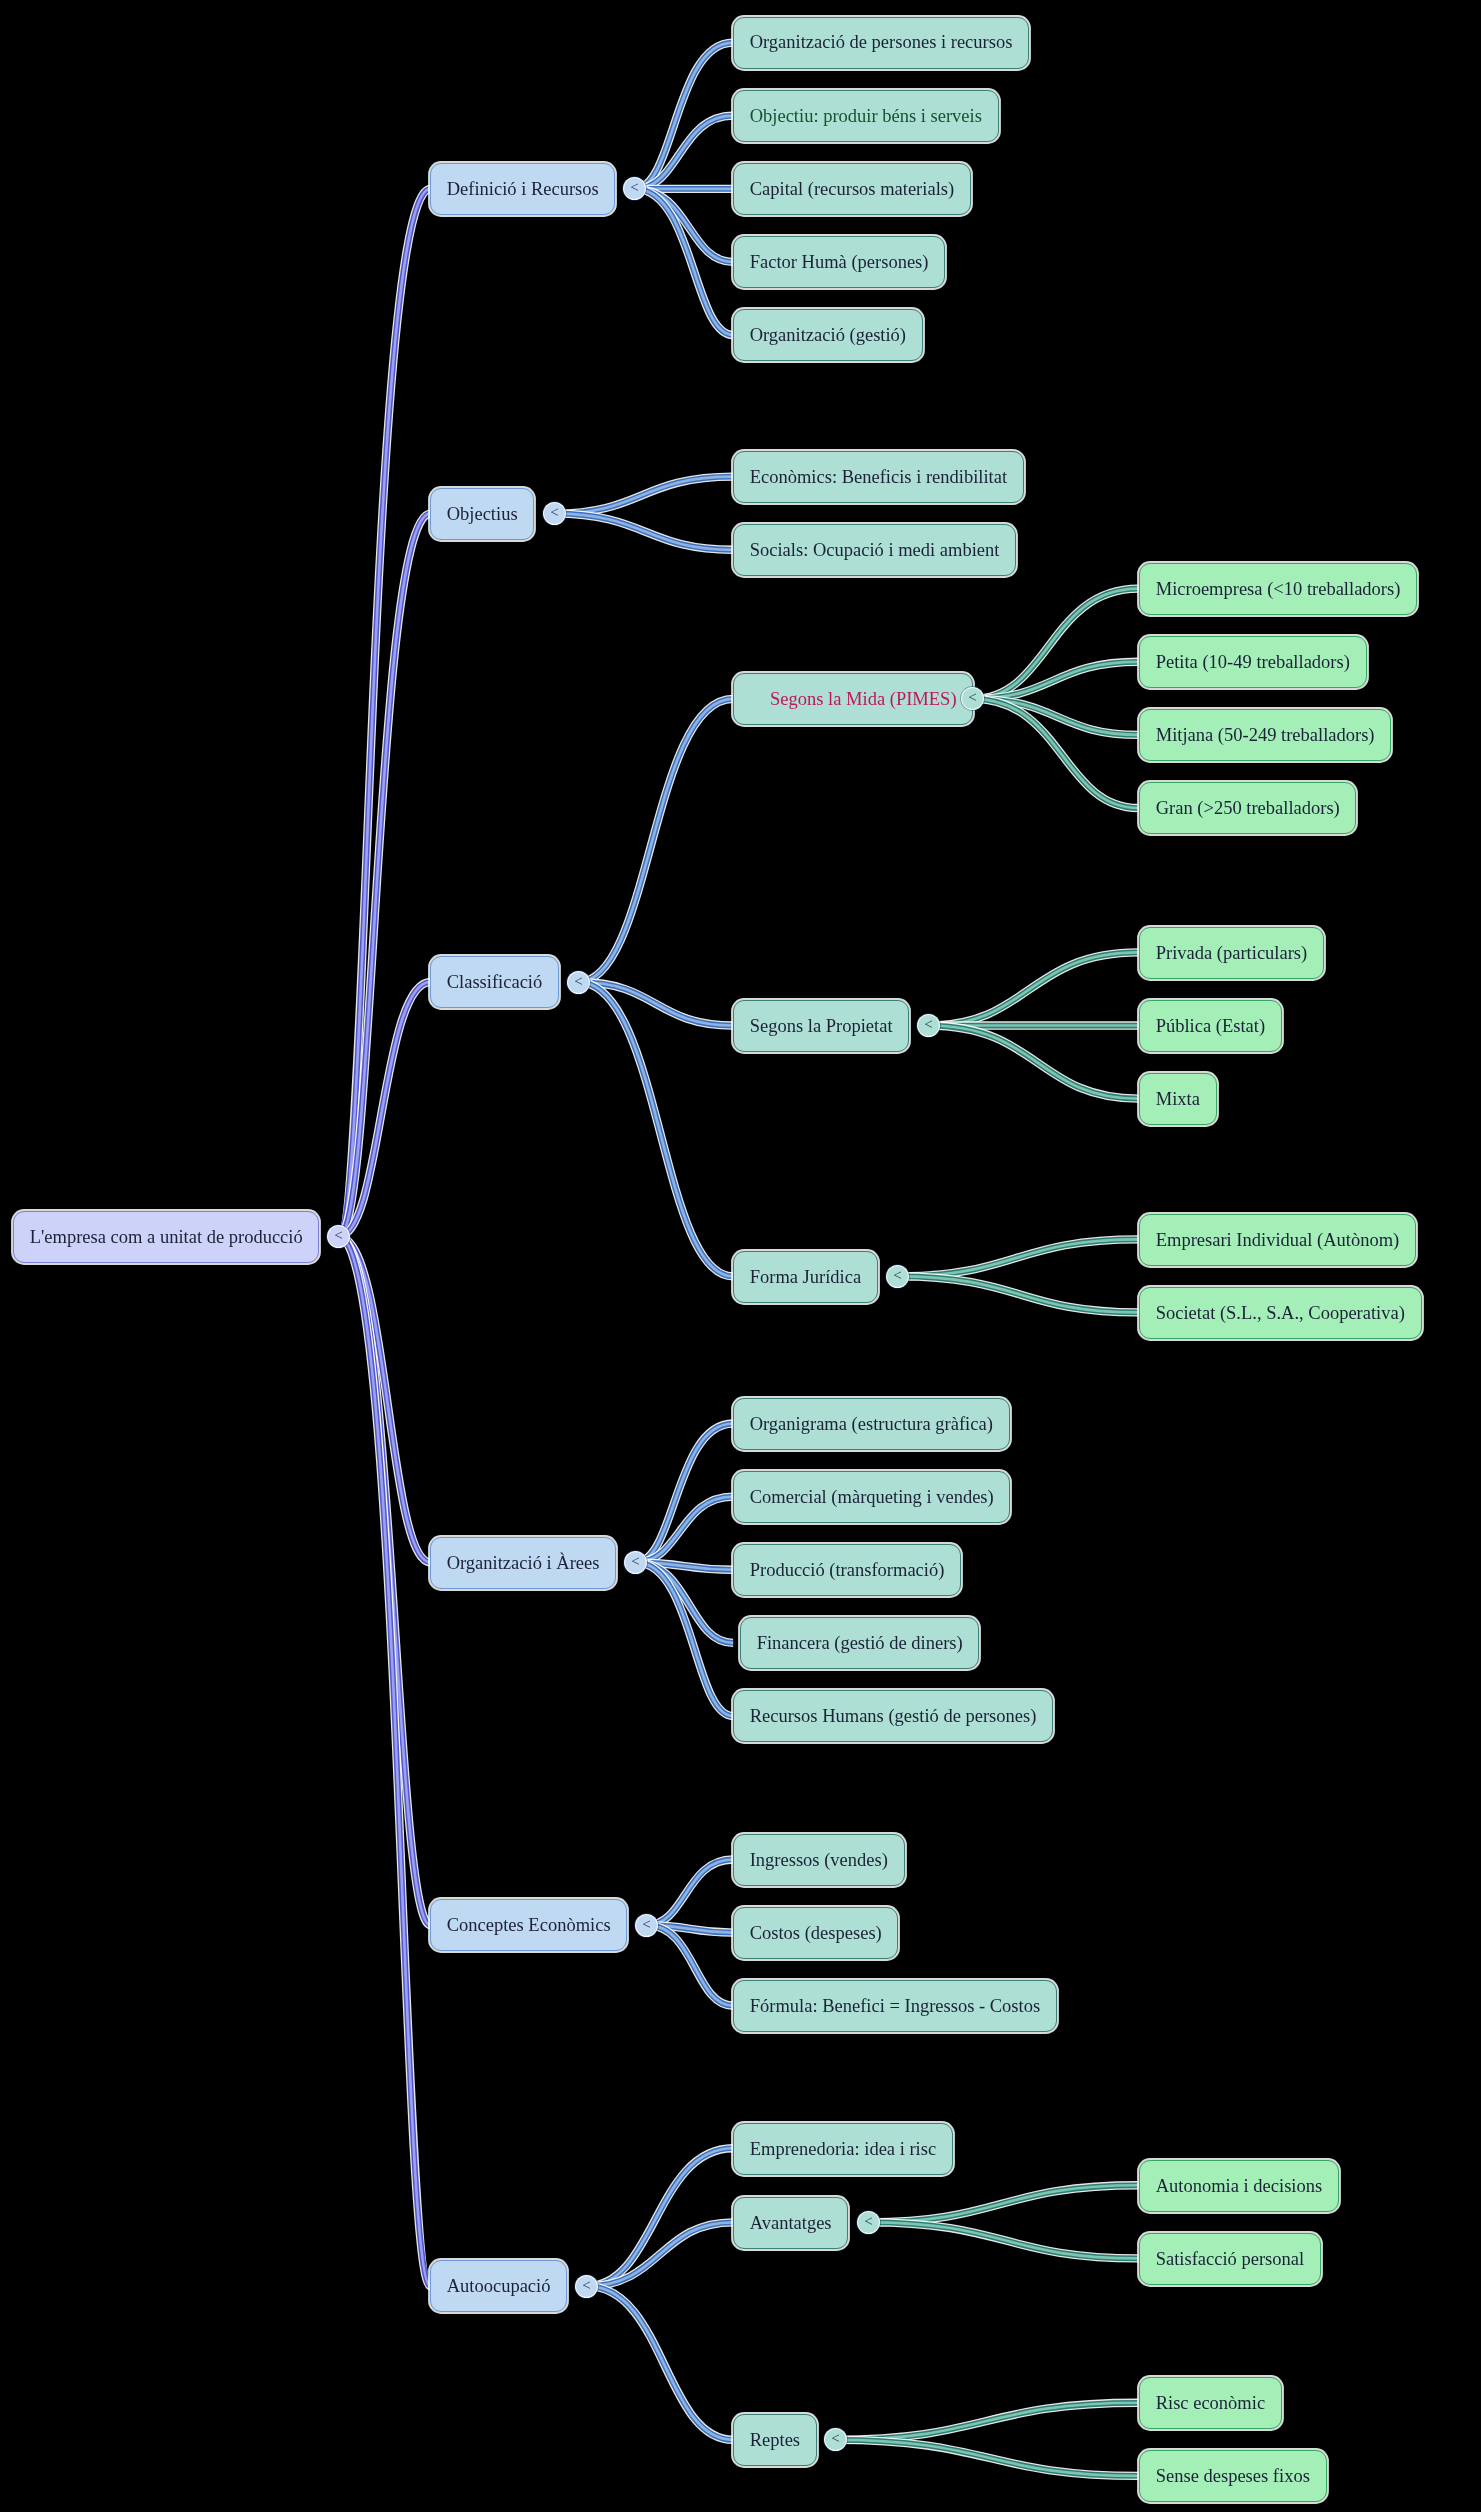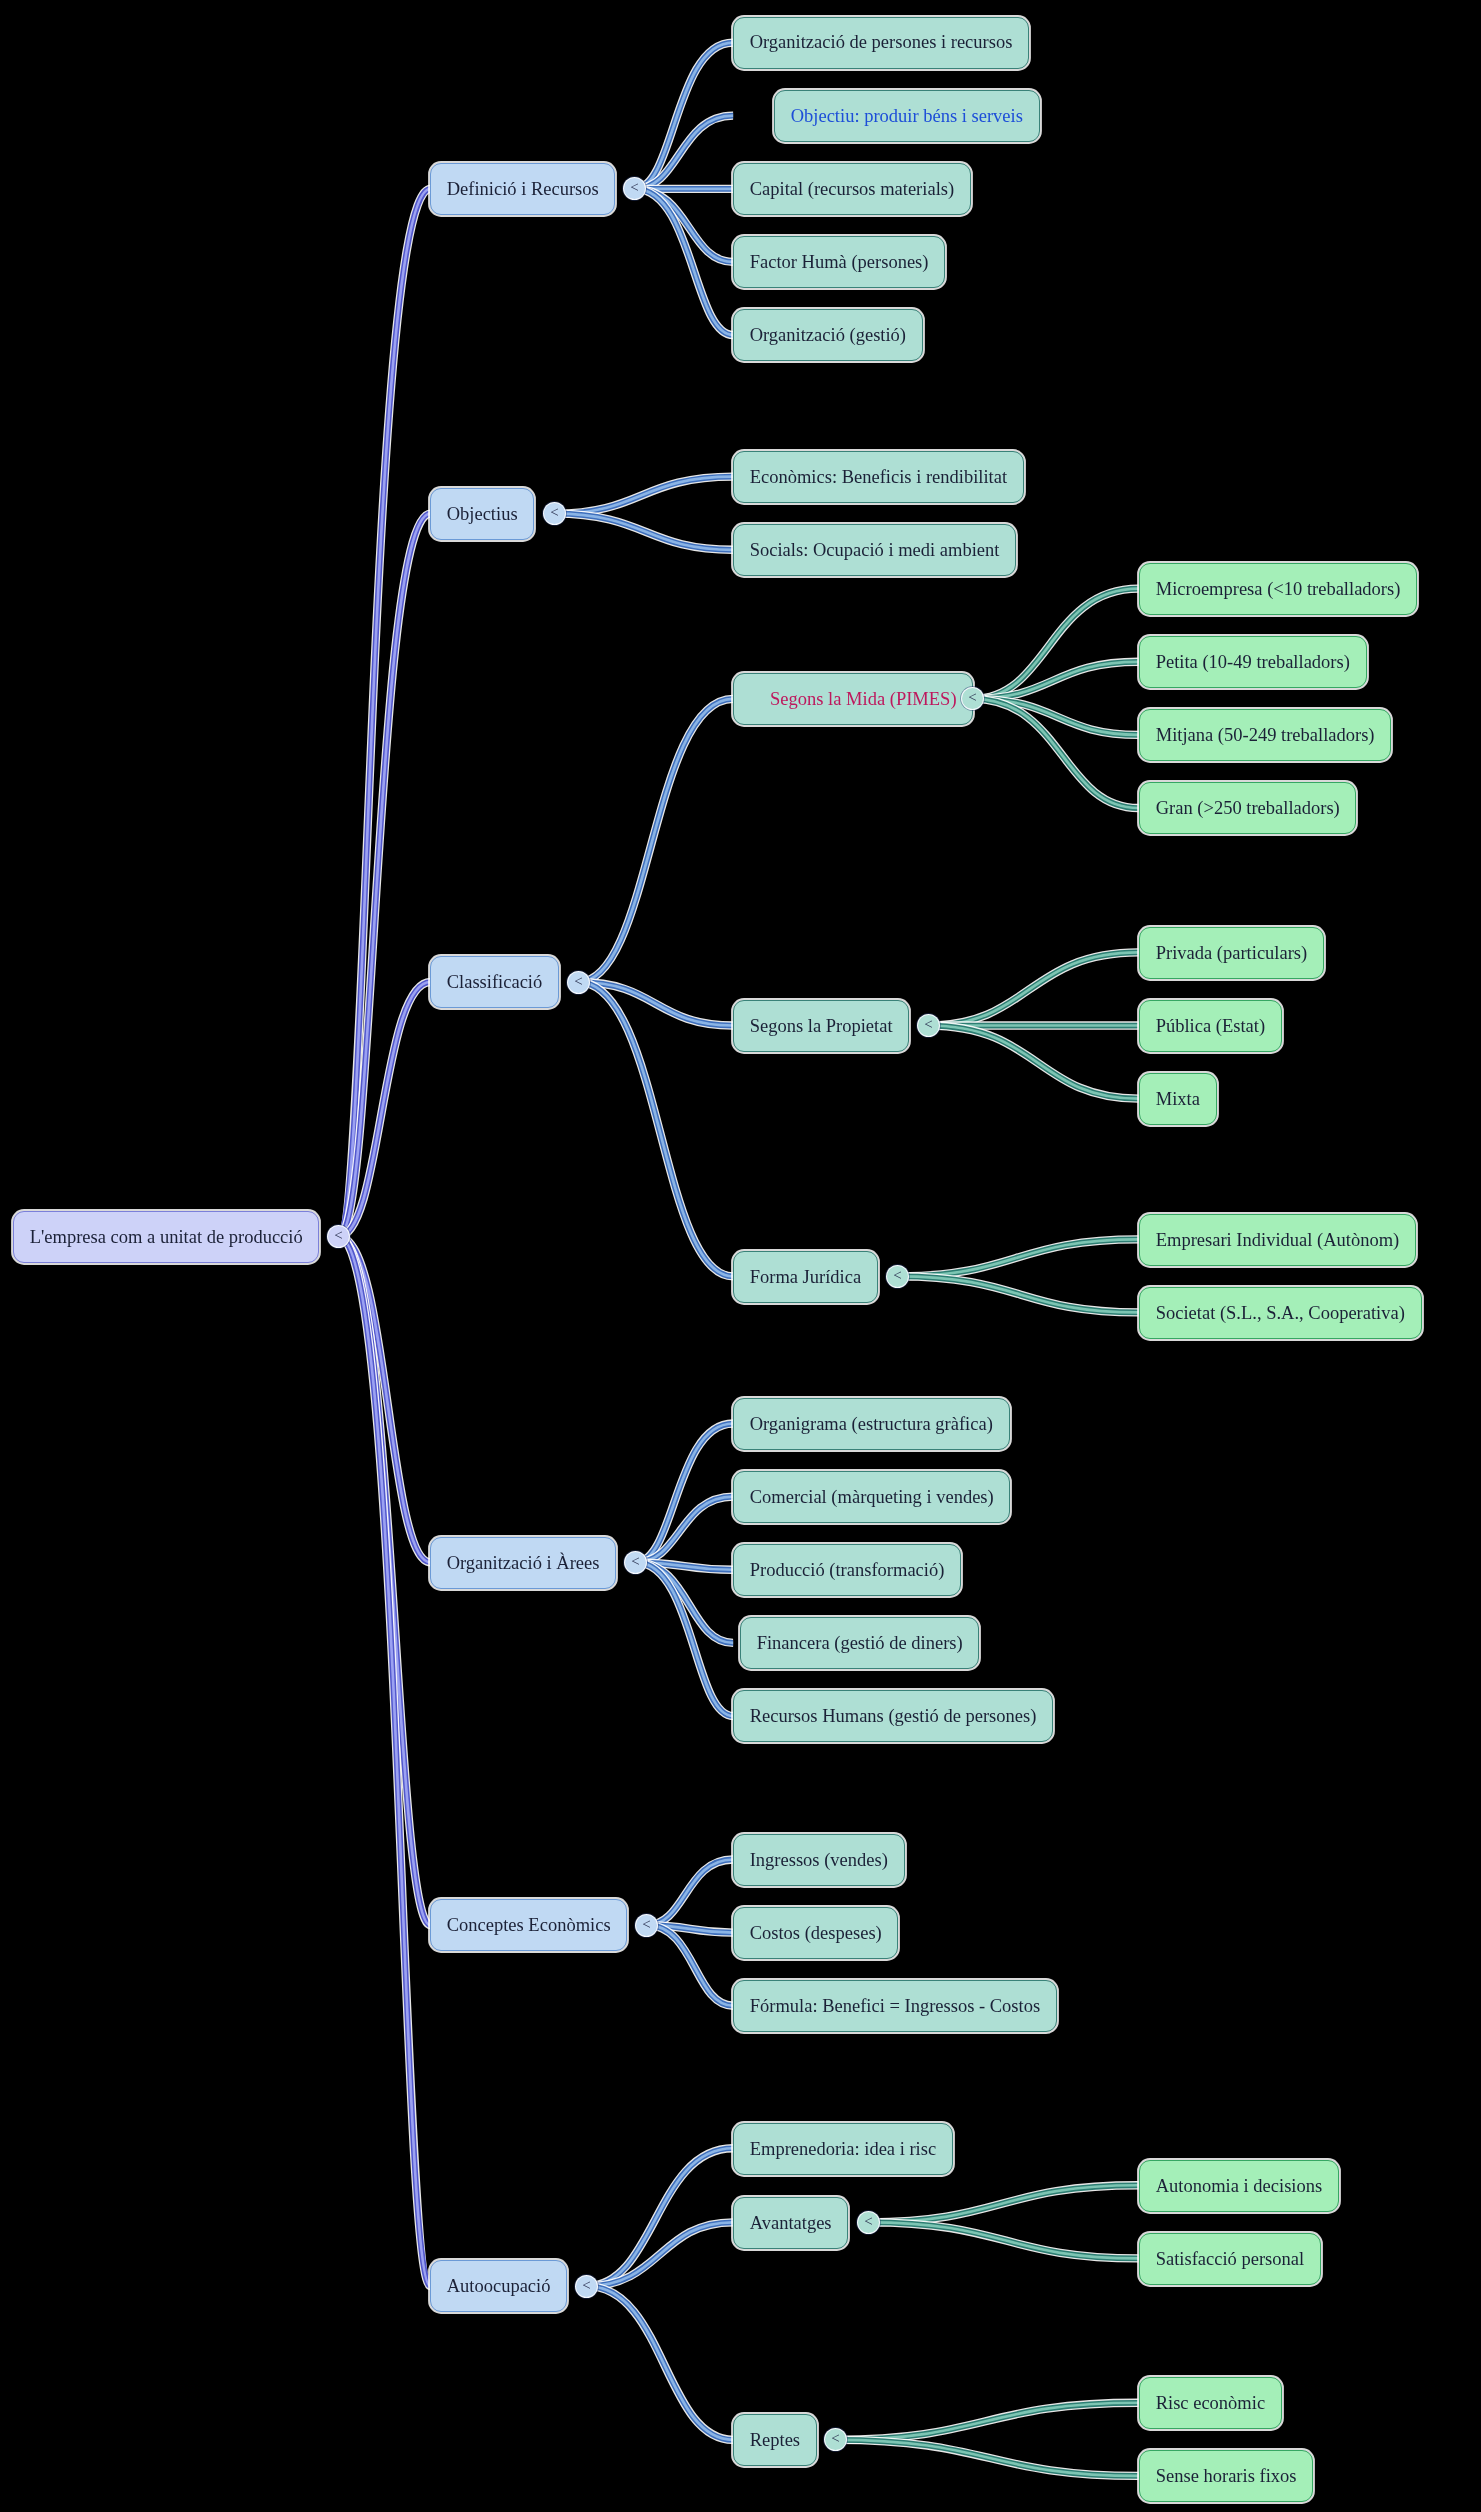--- a/index.html
+++ b/index.html
@@ -164,21 +164,21 @@
       <path d="M903,2636 C1064,2636 1064,2596 1230,2596" fill="none" stroke="#ffffff" stroke-width="9" stroke-opacity="0.9"></path>
       <path d="M903,2636 C1064,2636 1064,2596 1230,2596" fill="none" stroke="#2d7e73" stroke-width="6.2"></path>
       <path d="M903,2636 C1064,2636 1064,2596 1230,2596" fill="none" stroke="#7cc5b3" stroke-width="2.9"></path>
       <path d="M903,2636 C1069,2636 1069,2675 1230,2675" fill="none" stroke="#ffffff" stroke-width="9" stroke-opacity="0.9"></path>
       <path d="M903,2636 C1069,2636 1069,2675 1230,2675" fill="none" stroke="#2d7e73" stroke-width="6.2"></path>
       <path d="M903,2636 C1069,2636 1069,2675 1230,2675" fill="none" stroke="#7cc5b3" stroke-width="2.9"></path>
     </svg>
 <div class="node d0" style="left: 13px; top: 1211px; background: rgb(205, 210, 248); border: 1.4px solid rgb(123, 128, 218); color: rgb(27, 33, 55);">L'empresa com a unitat de producció</div>
     <div class="node d1" style="left: 430px; top: 163px; background: rgb(192, 217, 243); border: 1.4px solid rgb(107, 154, 214); color: rgb(27, 33, 55);">Definició i Recursos</div>
     <div class="node d2" style="left: 733px; top: 16.7px; background: rgb(174, 223, 212); border: 1.4px solid rgb(58, 130, 121); color: rgb(27, 33, 55);">Organització de persones i recursos</div>
-    <div class="node d2" style="left: 774px; top: 90px; background: rgb(174, 223, 212); border: 1.4px solid rgb(58, 130, 121); color: #1d4ed8; text-align: right;">Objectiu: produir béns i serveis</div>
+    <div class="node d2" style="left: 733px; top: 90px; background: rgb(174, 223, 212); border: 1.4px solid rgb(58, 130, 121); color: #14532d; text-align: right;">Objectiu: produir béns i serveis</div>
     <div class="node d2" style="left: 733px; top: 163px; background: rgb(174, 223, 212); border: 1.4px solid rgb(58, 130, 121); color: rgb(27, 33, 55);">Capital (recursos materials)</div>
     <div class="node d2" style="left: 733px; top: 236px; background: rgb(174, 223, 212); border: 1.4px solid rgb(58, 130, 121); color: rgb(27, 33, 55);">Factor Humà (persones)</div>
     <div class="node d2" style="left: 733px; top: 309px; background: rgb(174, 223, 212); border: 1.4px solid rgb(58, 130, 121); color: rgb(27, 33, 55);">Organització (gestió)</div>
     <div class="node d1" style="left: 430px; top: 488px; background: rgb(192, 217, 243); border: 1.4px solid rgb(107, 154, 214); color: rgb(27, 33, 55);">Objectius</div>
     <div class="node d2" style="left: 733px; top: 451px; background: rgb(174, 223, 212); border: 1.4px solid rgb(58, 130, 121); color: rgb(27, 33, 55);">Econòmics: Beneficis i rendibilitat</div>
     <div class="node d2" style="left: 733px; top: 524px; background: rgb(174, 223, 212); border: 1.4px solid rgb(58, 130, 121); color: rgb(27, 33, 55);">Socials: Ocupació i medi ambient</div>
     <div class="node d1" style="left: 430px; top: 956px; background: rgb(192, 217, 243); border: 1.4px solid rgb(107, 154, 214); color: rgb(27, 33, 55);">Classificació</div>
     <div class="node d2" style="left: 733px; top: 673px; background: rgb(174, 223, 212); border: 1.4px solid rgb(58, 130, 121); color: #be185d; padding-left: 36px;">Segons la Mida (PIMES)</div>
     <div class="node d3" style="left: 1139px; top: 563px; background: rgb(164, 239, 184); border: 1.4px solid rgb(54, 167, 99); color: rgb(27, 33, 55);">Microempresa (&lt;10 treballadors)</div>
     <div class="node d3" style="left: 1139px; top: 636px; background: rgb(164, 239, 184); border: 1.4px solid rgb(54, 167, 99); color: rgb(27, 33, 55);">Petita (10-49 treballadors)</div>
@@ -201,21 +201,21 @@
     <div class="node d2" style="left: 733px; top: 1834px; background: rgb(174, 223, 212); border: 1.4px solid rgb(58, 130, 121); color: rgb(27, 33, 55);">Ingressos (vendes)</div>
     <div class="node d2" style="left: 733px; top: 1907px; background: rgb(174, 223, 212); border: 1.4px solid rgb(58, 130, 121); color: rgb(27, 33, 55);">Costos (despeses)</div>
     <div class="node d2" style="left: 733px; top: 1980px; background: rgb(174, 223, 212); border: 1.4px solid rgb(58, 130, 121); color: rgb(27, 33, 55);">Fórmula: Benefici = Ingressos - Costos</div>
     <div class="node d1" style="left: 430px; top: 2260px; background: rgb(192, 217, 243); border: 1.4px solid rgb(107, 154, 214); color: rgb(27, 33, 55);">Autoocupació</div>
     <div class="node d2" style="left: 733px; top: 2123px; background: rgb(174, 223, 212); border: 1.4px solid rgb(58, 130, 121); color: rgb(27, 33, 55);">Emprenedoria: idea i risc</div>
     <div class="node d2" style="left: 733px; top: 2197px; background: rgb(174, 223, 212); border: 1.4px solid rgb(58, 130, 121); color: rgb(27, 33, 55);">Avantatges</div>
     <div class="node d3" style="left: 1139px; top: 2160px; background: rgb(164, 239, 184); border: 1.4px solid rgb(54, 167, 99); color: rgb(27, 33, 55);">Autonomia i decisions</div>
     <div class="node d3" style="left: 1139px; top: 2233px; background: rgb(164, 239, 184); border: 1.4px solid rgb(54, 167, 99); color: rgb(27, 33, 55);">Satisfacció personal</div>
     <div class="node d2" style="left: 733px; top: 2414px; background: rgb(174, 223, 212); border: 1.4px solid rgb(58, 130, 121); color: rgb(27, 33, 55);">Reptes</div>
     <div class="node d3" style="left: 1139px; top: 2377px; background: rgb(164, 239, 184); border: 1.4px solid rgb(54, 167, 99); color: rgb(27, 33, 55);">Risc econòmic</div>
-    <div class="node d3" style="left: 1139px; top: 2450px; background: rgb(164, 239, 184); border: 1.4px solid rgb(54, 167, 99); color: rgb(27, 33, 55);">Sense horaris fixos</div>
+    <div class="node d3" style="left: 1139px; top: 2450px; background: rgb(164, 239, 184); border: 1.4px solid rgb(54, 167, 99); color: rgb(27, 33, 55);">Sense despeses fixos</div>
     <div class="toggle" style="left: 327px; top: 1225px; background: rgb(205, 210, 248); color: rgb(42, 49, 80);">
       <span>&lt;</span>
     </div>
     <div class="toggle" style="left: 623px; top: 177px; background: rgb(192, 217, 243); color: rgb(42, 49, 80);">
       <span>&lt;</span>
     </div>
     <div class="toggle" style="left: 543px; top: 502px; background: rgb(192, 217, 243); color: rgb(42, 49, 80);">
       <span>&lt;</span>
     </div>
     <div class="toggle" style="left: 567px; top: 971px; background: rgb(192, 217, 243); color: rgb(42, 49, 80);">

